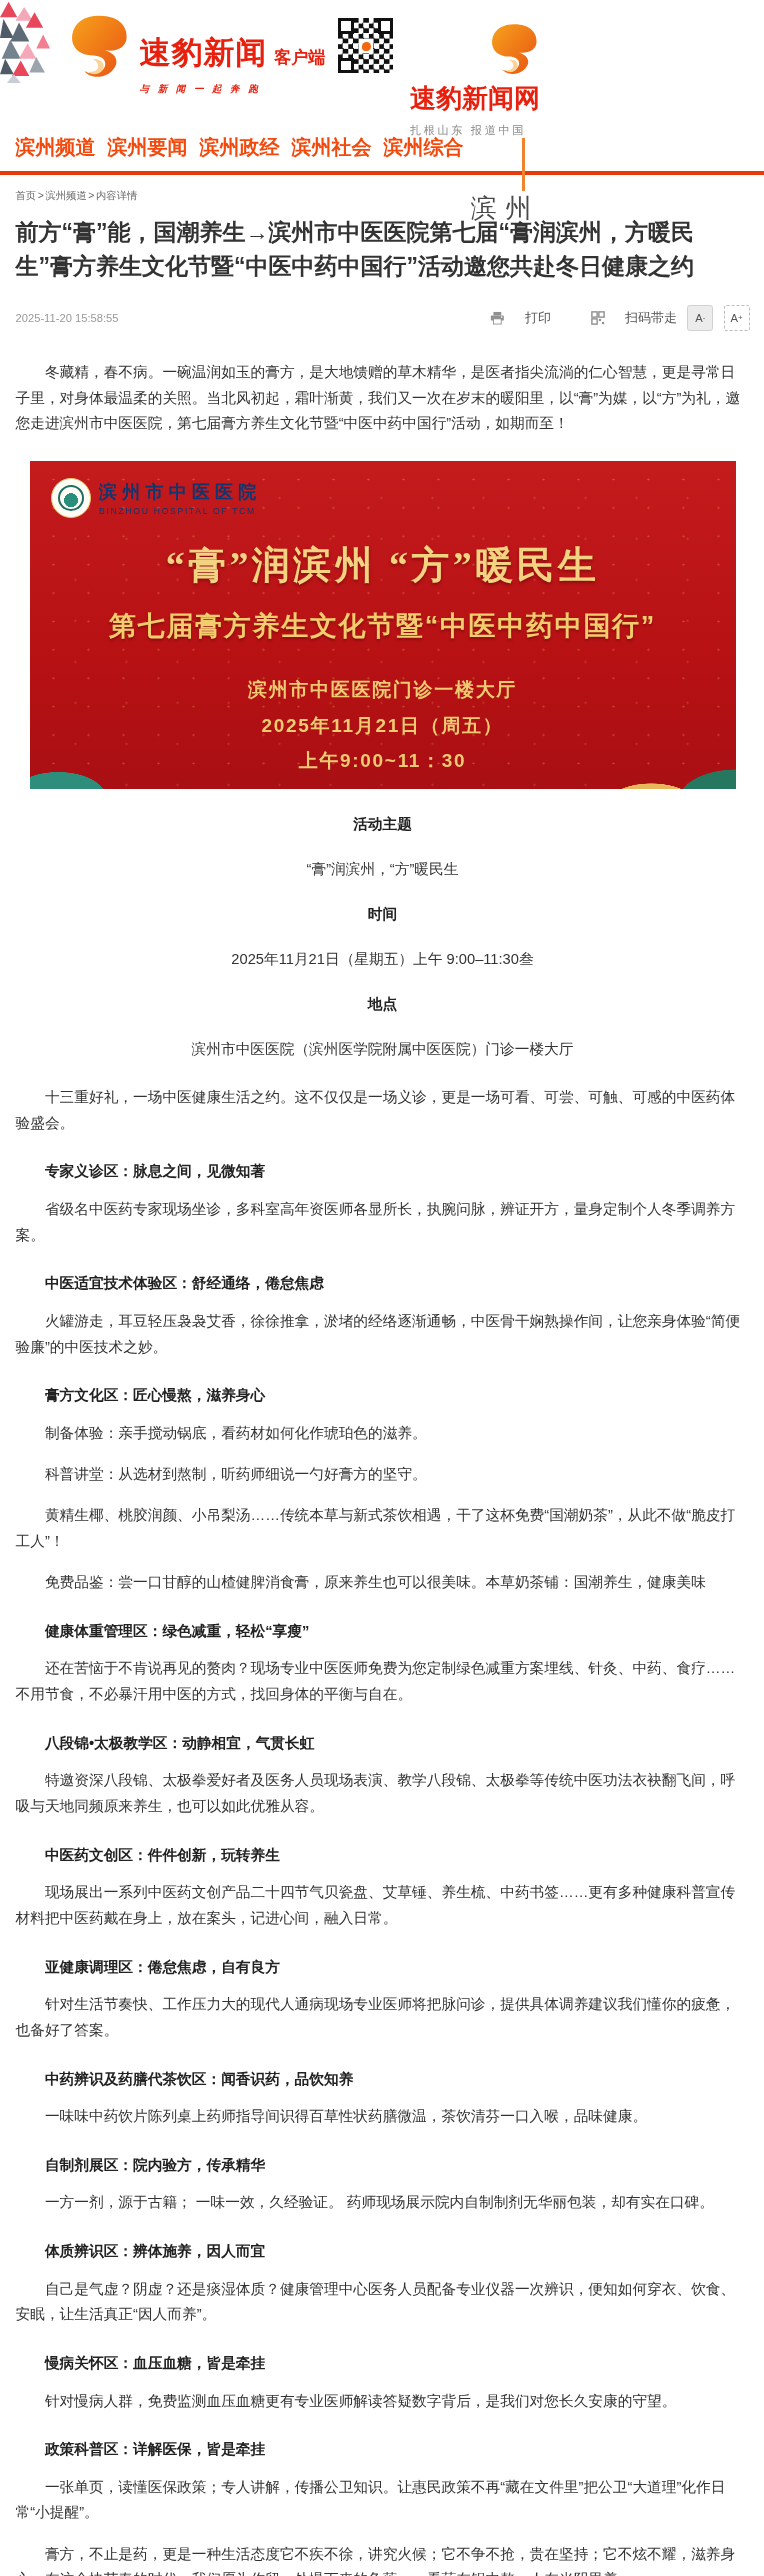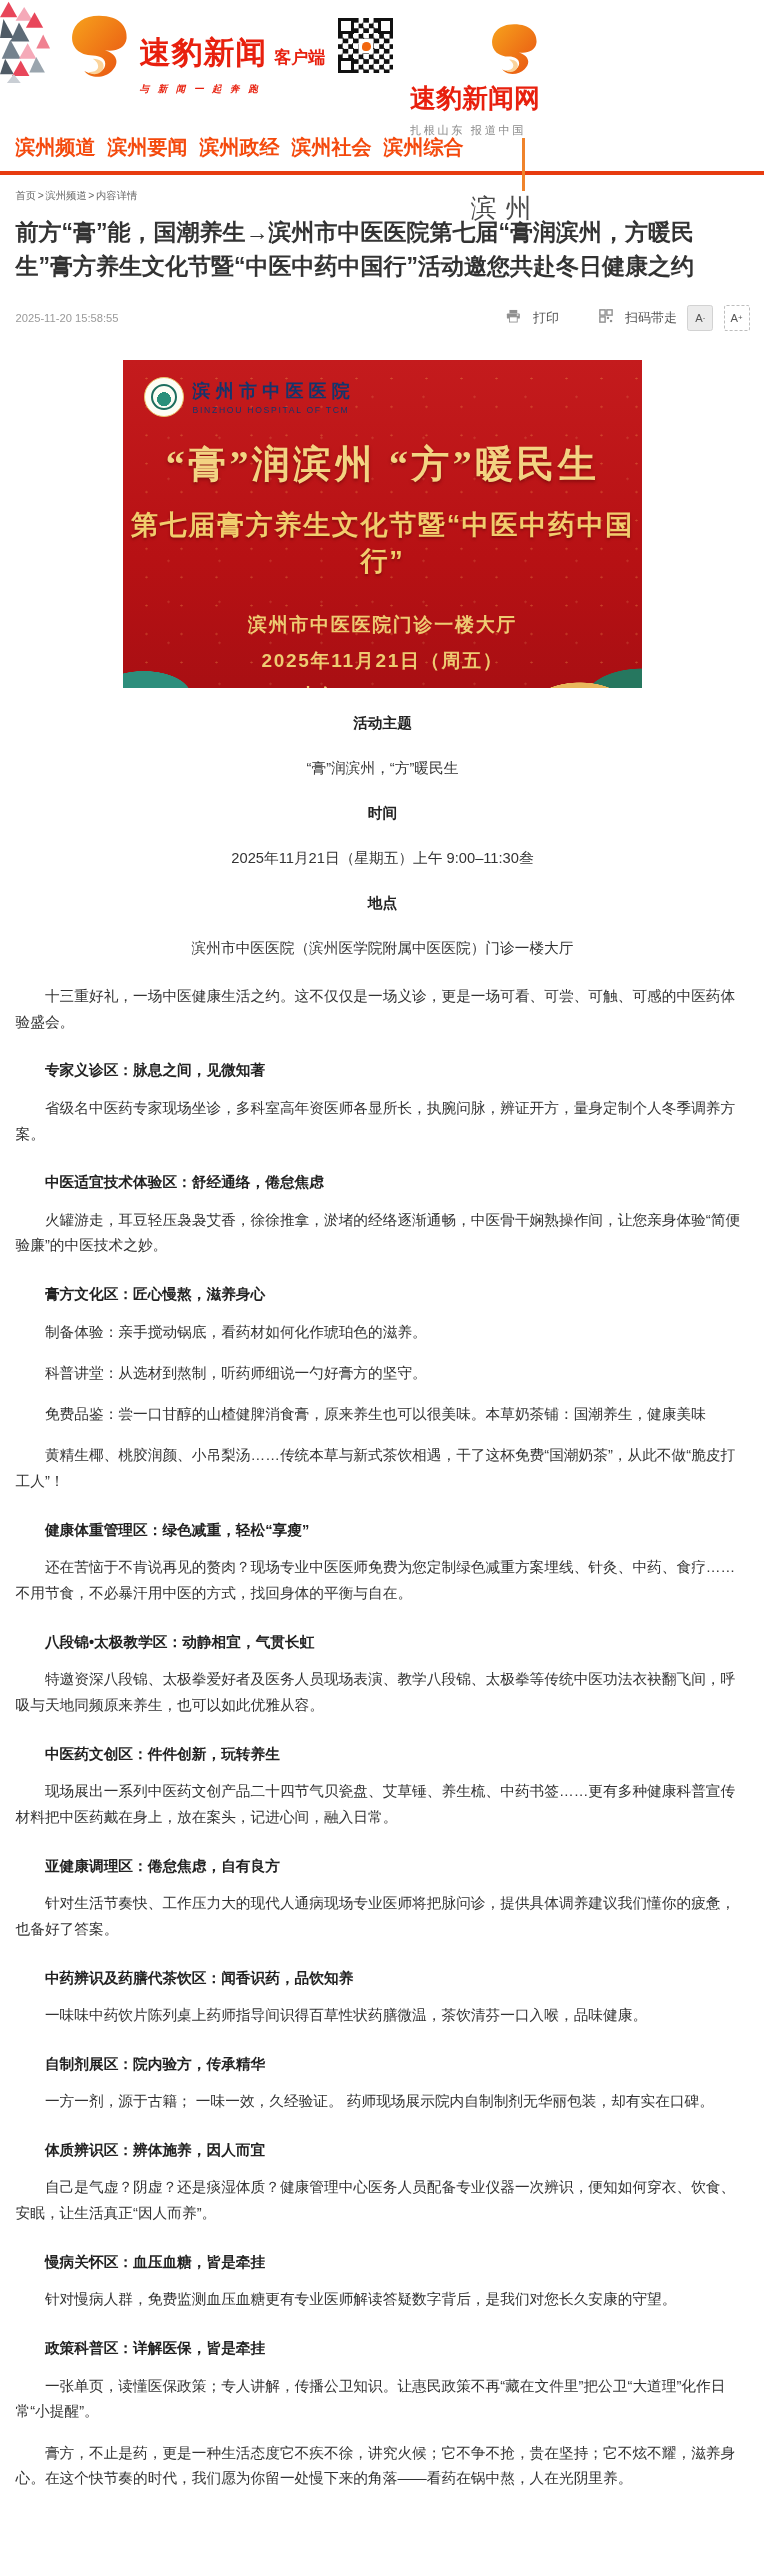--- a/index.html
+++ b/index.html
@@ -39,36 +39,36 @@
   
   .crumbs { padding:14px 15.5px 3.4px; font-size:10.3px; color:#666; }
   .crumbs a { color:#666; text-decoration:none; cursor:pointer; }
   .crumbs .sep { margin:0 1.7px; color:#666; }
 
   
   .title { padding:8.6px 15.5px 0; font-size:23px; font-weight:bold; color:#333; line-height:1.5; }
   .meta { display:flex; justify-content:space-between; align-items:center; padding:0 15.5px; margin-top:21px; }
   .date { color:#9a9a9a; font-size:11.2px; }
   .tools { display:flex; align-items:center; }
-  .tool { display:flex; align-items:flex-start; gap:12px; color:#555; font-size:13px; margin-left:40px; cursor:pointer; }
+  .tool { display:flex; align-items:center; gap:20px; color:#555; font-size:13px; margin-left:40px; cursor:pointer; }
   .btn-a { width:26px; height:26px; display:flex; align-items:center; justify-content:center;
            font-size:11.2px; color:#555; margin-left:10.3px; cursor:pointer; }
   .btn-a sup { font-size:7.8px; }
   .btn-a.minus { background:#ececec; border:0.9px solid #d2d2d2; border-radius:2.6px; }
   .btn-a.plus  { background:#fff; border:0.9px dashed #bdbdbd; border-radius:2.6px; }
 
   
   .article { padding:0 15.5px; margin-top:29px; }
   .para { font-size:14.7px; line-height:1.75; text-indent:2em; margin:15.5px 0; color:#333; }
   .center-label { text-align:center; font-size:14.7px; font-weight:bold; color:#222; margin:26px 0; }
   .center-value { text-align:center; font-size:14.7px; color:#333; margin:26px 0; }
   .zone-heading { font-size:14.7px; font-weight:bold; color:#222; padding-left:2em; margin:26px 0 15.5px; }
 
   
-  .banner { position:relative; width:519px; height:328px; margin:24px auto; overflow:hidden;
+  .banner { position:relative; width:706px; height:328px; margin:24px auto; overflow:hidden;
             background:linear-gradient(180deg,#c41b1d 0%,#b71114 60%,#a90f13 100%); }
   .banner::before { content:""; position:absolute; inset:0;
             background-image:radial-gradient(rgba(255,190,90,.30) 0.9px,transparent 1.4px),
                              radial-gradient(rgba(255,220,140,.18) 0.9px,transparent 1.6px);
             background-size:35px 28.4px,51px 41px; background-position:6px 4.3px,20px 16.4px; }
   .banner-logo { position:absolute; top:17px; left:21px; display:flex; align-items:center; gap:8.6px; z-index:2; }
   .emblem { width:40px; height:40px; border-radius:50%; background:#fdfdf5; border:1.7px solid #e9c46a;
             display:flex; align-items:center; justify-content:center; }
   .emblem-inner { width:26px; height:26px; border-radius:50%; border:2.6px solid #1d6e5e;
                   background:radial-gradient(circle at 50% 60%, #2a8f7a 0 40%, #fdfdf5 41%); }
@@ -193,20 +193,21 @@
           <sup>-</sup>
         </span>
       <span class="btn-a plus">
           <span>A</span>
           <sup>+</sup>
         </span>
     </span>
   </div>
 
   <div class="article">
+    <p class="para">冬藏精，春不病。一碗温润如玉的膏方，是大地馈赠的草木精华，是医者指尖流淌的仁心智慧，更是寻常日子里，对身体最温柔的关照。当北风初起，霜叶渐黄，我们又一次在岁末的暖阳里，以“膏”为媒，以“方”为礼，邀您走进滨州市中医医院，第七届膏方养生文化节暨“中医中药中国行”活动，如期而至！</p>
 
     <div class="banner">
       <div class="banner-logo">
         <span class="emblem">
             <span class="emblem-inner"></span>
           </span>
         <span>
           <div class="hosp-cn">滨州市中医医院</div>
           <div class="hosp-en">BINZHOU HOSPITAL OF TCM</div>
         </span>
@@ -231,22 +232,22 @@
     <p class="para">十三重好礼，一场中医健康生活之约。这不仅仅是一场义诊，更是一场可看、可尝、可触、可感的中医药体验盛会。</p>
 
     <div id="zones">
         <h3 class="zone-heading">专家义诊区：脉息之间，见微知著</h3>
         <p class="para">省级名中医药专家现场坐诊，多科室高年资医师各显所长，执腕问脉，辨证开方，量身定制个人冬季调养方案。</p>
         <h3 class="zone-heading">中医适宜技术体验区：舒经通络，倦怠焦虑</h3>
         <p class="para">火罐游走，耳豆轻压袅袅艾香，徐徐推拿，淤堵的经络逐渐通畅，中医骨干娴熟操作间，让您亲身体验“简便验廉”的中医技术之妙。</p>
         <h3 class="zone-heading">膏方文化区：匠心慢熬，滋养身心</h3>
         <p class="para">制备体验：亲手搅动锅底，看药材如何化作琥珀色的滋养。</p>
         <p class="para">科普讲堂：从选材到熬制，听药师细说一勺好膏方的坚守。</p>
+        <p class="para">黄精生椰、桃胶润颜、小吊梨汤……传统本草与新式茶饮相遇，干了这杯免费“国潮奶茶”，从此不做“脆皮打工人”！</p>
         <p class="para">免费品鉴：尝一口甘醇的山楂健脾消食膏，原来养生也可以很美味。本草奶茶铺：国潮养生，健康美味</p>
-        <p class="para">黄精生椰、桃胶润颜、小吊梨汤……传统本草与新式茶饮相遇，干了这杯免费“国潮奶茶”，从此不做“脆皮打工人”！</p>
         <h3 class="zone-heading">健康体重管理区：绿色减重，轻松“享瘦”</h3>
         <p class="para">还在苦恼于不肯说再见的赘肉？现场专业中医医师免费为您定制绿色减重方案埋线、针灸、中药、食疗……不用节食，不必暴汗用中医的方式，找回身体的平衡与自在。</p>
         <h3 class="zone-heading">八段锦•太极教学区：动静相宜，气贯长虹</h3>
         <p class="para">特邀资深八段锦、太极拳爱好者及医务人员现场表演、教学八段锦、太极拳等传统中医功法衣袂翻飞间，呼吸与天地同频原来养生，也可以如此优雅从容。</p>
         <h3 class="zone-heading">中医药文创区：件件创新，玩转养生</h3>
         <p class="para">现场展出一系列中医药文创产品二十四节气贝瓷盘、艾草锤、养生梳、中药书签……更有多种健康科普宣传材料把中医药戴在身上，放在案头，记进心间，融入日常。</p>
         <h3 class="zone-heading">亚健康调理区：倦怠焦虑，自有良方</h3>
         <p class="para">针对生活节奏快、工作压力大的现代人通病现场专业医师将把脉问诊，提供具体调养建议我们懂你的疲惫，也备好了答案。</p>
         <h3 class="zone-heading">中药辨识及药膳代茶饮区：闻香识药，品饮知养</h3>
         <p class="para">一味味中药饮片陈列桌上药师指导间识得百草性状药膳微温，茶饮清芬一口入喉，品味健康。</p>

